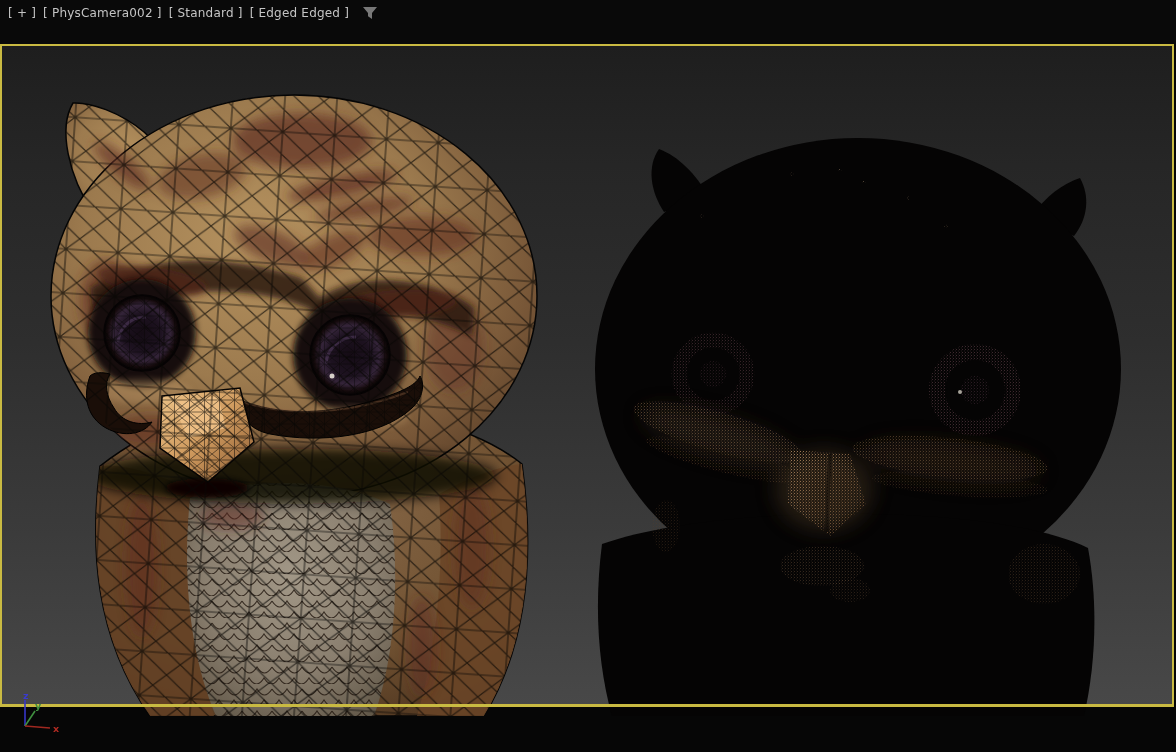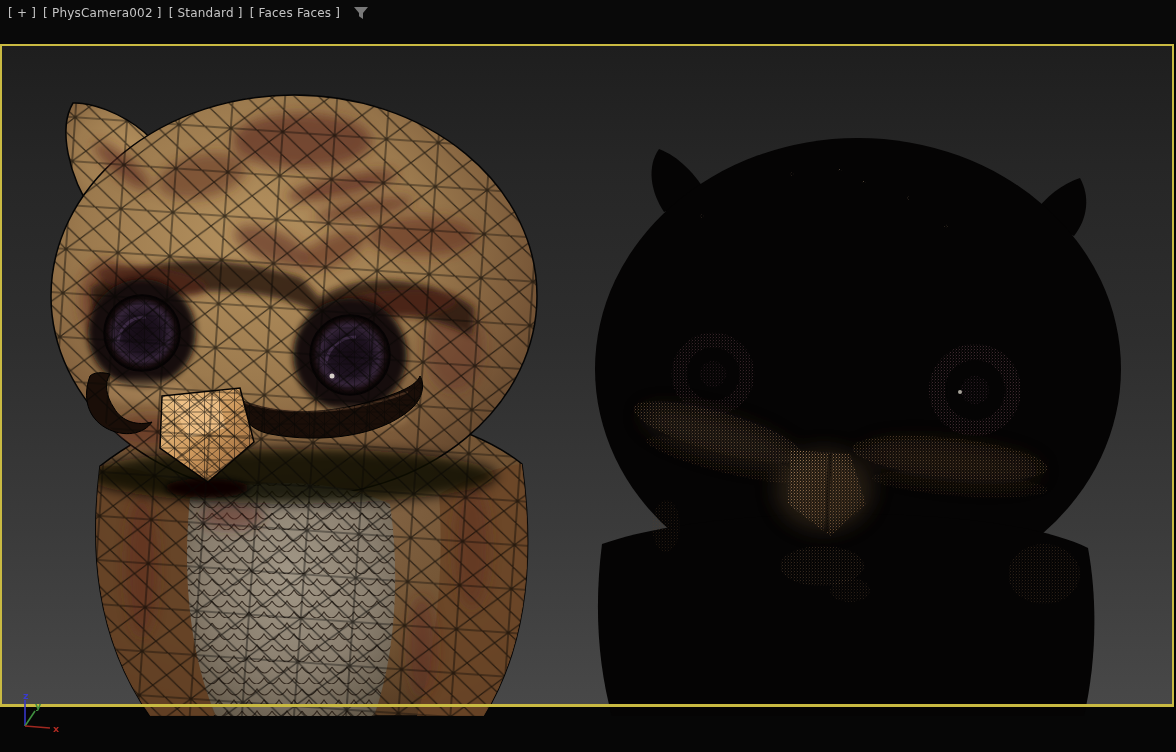--- a/index.html
+++ b/index.html
@@ -33,21 +33,21 @@
 </head>
 <body>
 
 <div class="stage">
 
   <div class="topbar">
     <div class="vp-label">
       <span>[ + ]</span>
       <span>[ PhysCamera002 ]</span>
       <span>[ Standard ]</span>
-      <span>[ Faces Faces ]</span>
+      <span>[ Edged Edged ]</span>
       <svg class="funnel" width="16" height="14" viewBox="0 0 16 14">
         <path d="M1,1 H15 L10,7 V13 L6,10.2 V7 Z" fill="#787878"></path>
       </svg>
     </div>
   </div>
 
   <div class="vp-bg"></div>
 
   <svg class="scene" viewBox="0 0 1170 670">
     <defs>

